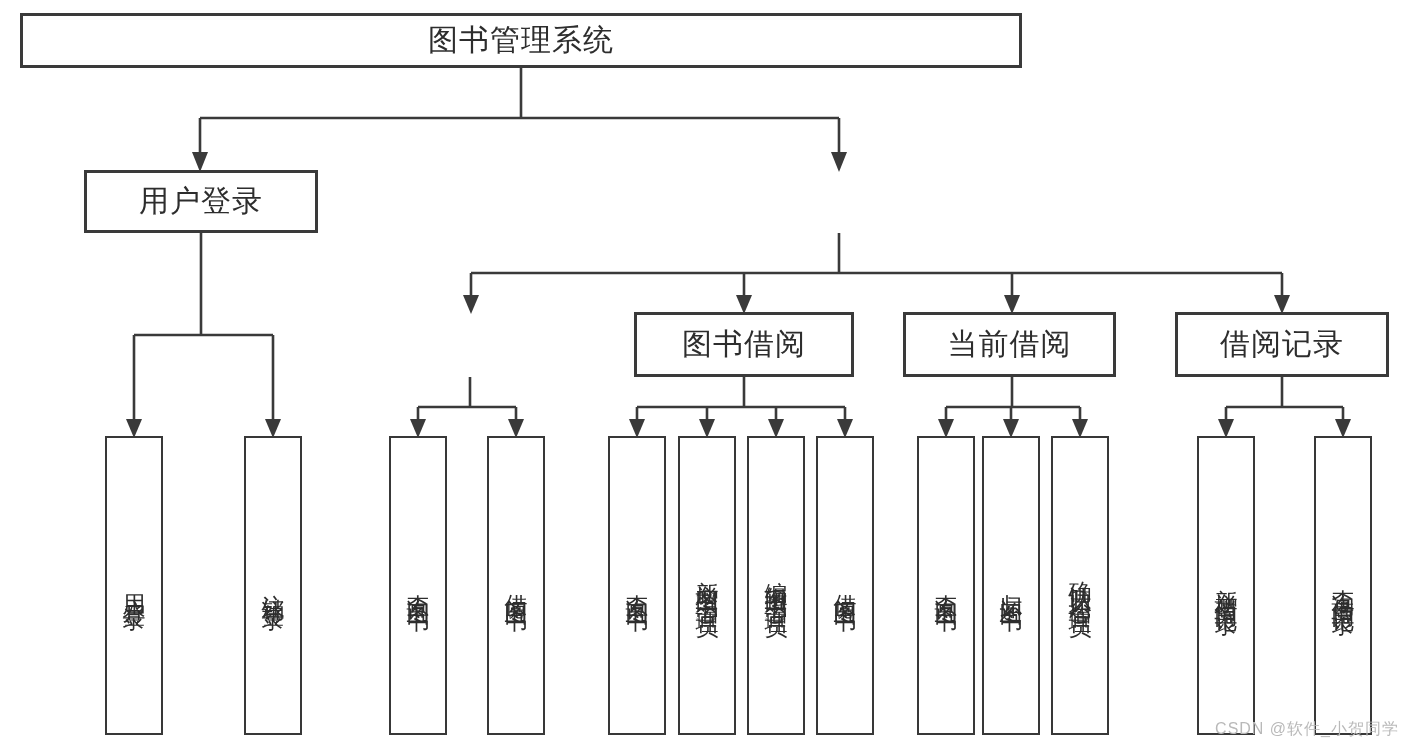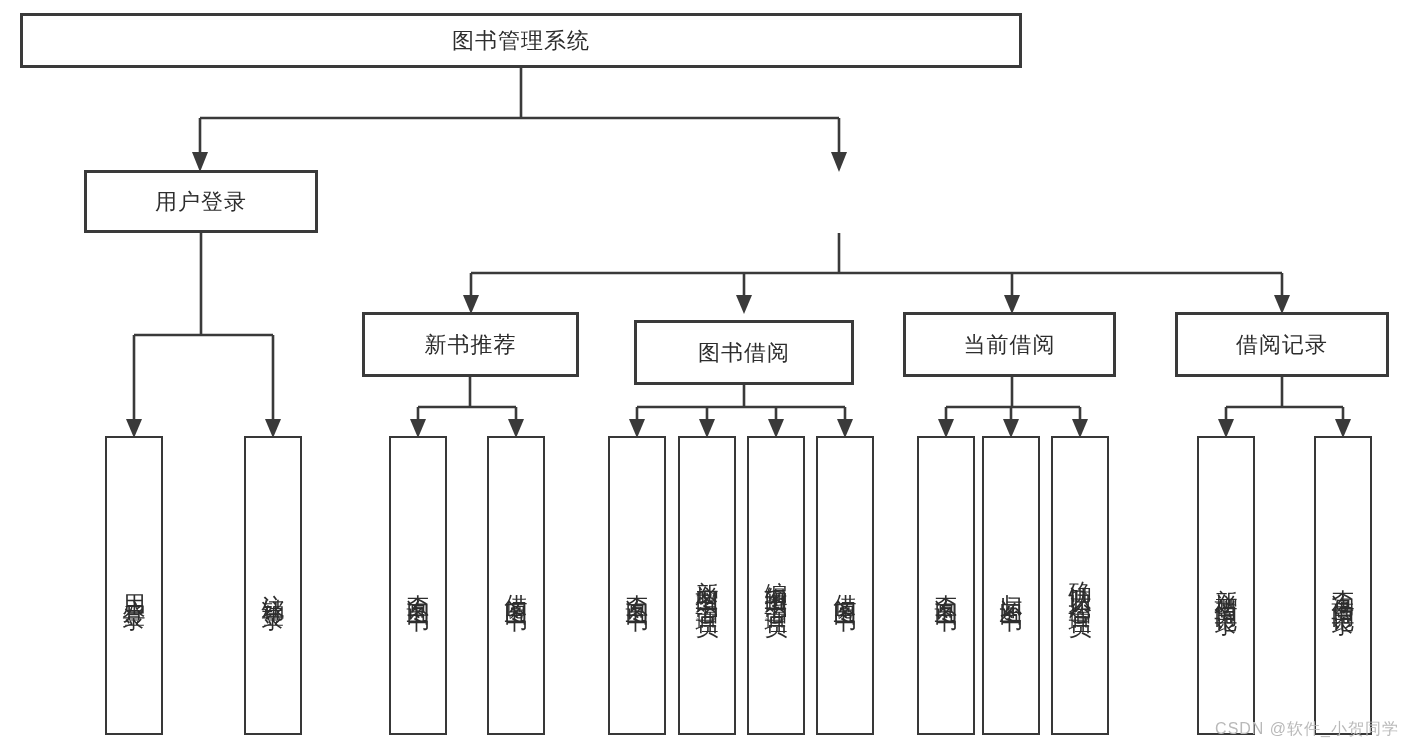--- a/index.html
+++ b/index.html
@@ -6,41 +6,41 @@
   .stage {
     position:relative; width:1405px; height:747px;
     background:#ffffff; overflow:hidden;
     font-family:"Liberation Sans","DejaVu Sans",sans-serif;
   }
   .connectors { position:absolute; left:0; top:0; width:1405px; height:747px; z-index:1; pointer-events:none; }
   .hbox {
     position:absolute; z-index:2; box-sizing:border-box;
     background:#ffffff; border:3px solid #3a3a3a;
     display:flex; align-items:center; justify-content:center;
-    font-size:22px; color:#2d2d2d; letter-spacing:1px; white-space:nowrap;
+    font-size:30px; color:#2d2d2d; letter-spacing:1px; white-space:nowrap;
   }
   .vbox {
     position:absolute; z-index:2; box-sizing:border-box;
     top:436px; width:58px; height:299px;
     background:#ffffff; border:2.5px solid #383838;
     display:flex; align-items:center; justify-content:center;
   }
   .vbox .vtext {
     writing-mode:vertical-rl; text-orientation:mixed;
     font-size:23px; color:#2d2d2d; letter-spacing:5px;
     line-height:1; white-space:nowrap;
   }
   
   #n-root   { left:20px;  top:13px;  width:1002px; height:55px; }
   
   #n-login  { left:84px;  top:170px; width:234px; height:63px; }
   #n-mgmt   { left:720px; top:170px; width:239px; height:63px; }
   
   #n-rec     { left:362px;  top:312px; width:217px; height:65px; }
-  #n-borrow  { left:634px;  top:320px; width:220px; height:65px; }
+  #n-borrow  { left:634px;  top:312px; width:220px; height:65px; }
   #n-current { left:903px;  top:312px; width:213px; height:65px; }
   #n-records { left:1175px; top:312px; width:214px; height:65px; }
   
   #l-a1 { left:105px; }  #l-a2 { left:244px; }
   #l-b1 { left:389px; }  #l-b2 { left:487px; }
   #l-c1 { left:608px; }  #l-c2 { left:678px; }  #l-c3 { left:747px; }  #l-c4 { left:816px; }
   #l-d1 { left:917px; }  #l-d2 { left:982px; }  #l-d3 { left:1051px; }
   #l-e1 { left:1197px; } #l-e2 { left:1314px; }
   .watermark {
     position:absolute; z-index:5; right:6px; top:719px;
@@ -89,21 +89,20 @@
       <polygon points="1072,419 1088,419 1080,438"></polygon>
       <polygon points="1218,419 1234,419 1226,438"></polygon>
       <polygon points="1335,419 1351,419 1343,438"></polygon>
     </g>
   </svg>
 
   <div class="hbox" id="n-root">图书管理系统</div>
 
   <div class="hbox" id="n-login">用户登录</div>
 
-  <div class="hbox" id="n-rec">新书推荐</div>
   <div class="hbox" id="n-borrow">图书借阅</div>
   <div class="hbox" id="n-current">当前借阅</div>
   <div class="hbox" id="n-records">借阅记录</div>
 
   <div class="vbox" id="l-a1">
     <span class="vtext">用户登录</span>
   </div>
   <div class="vbox" id="l-a2">
     <span class="vtext">注销登录</span>
   </div>

